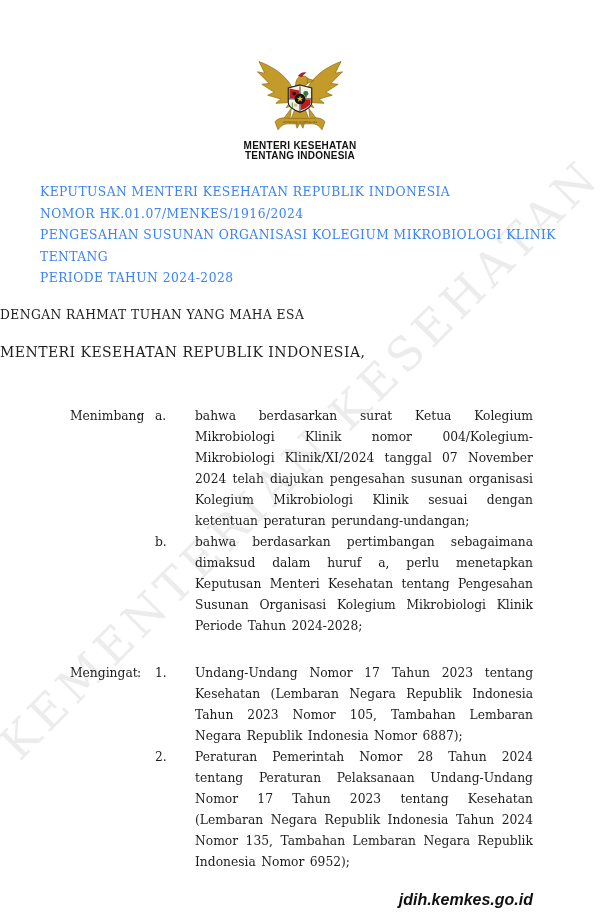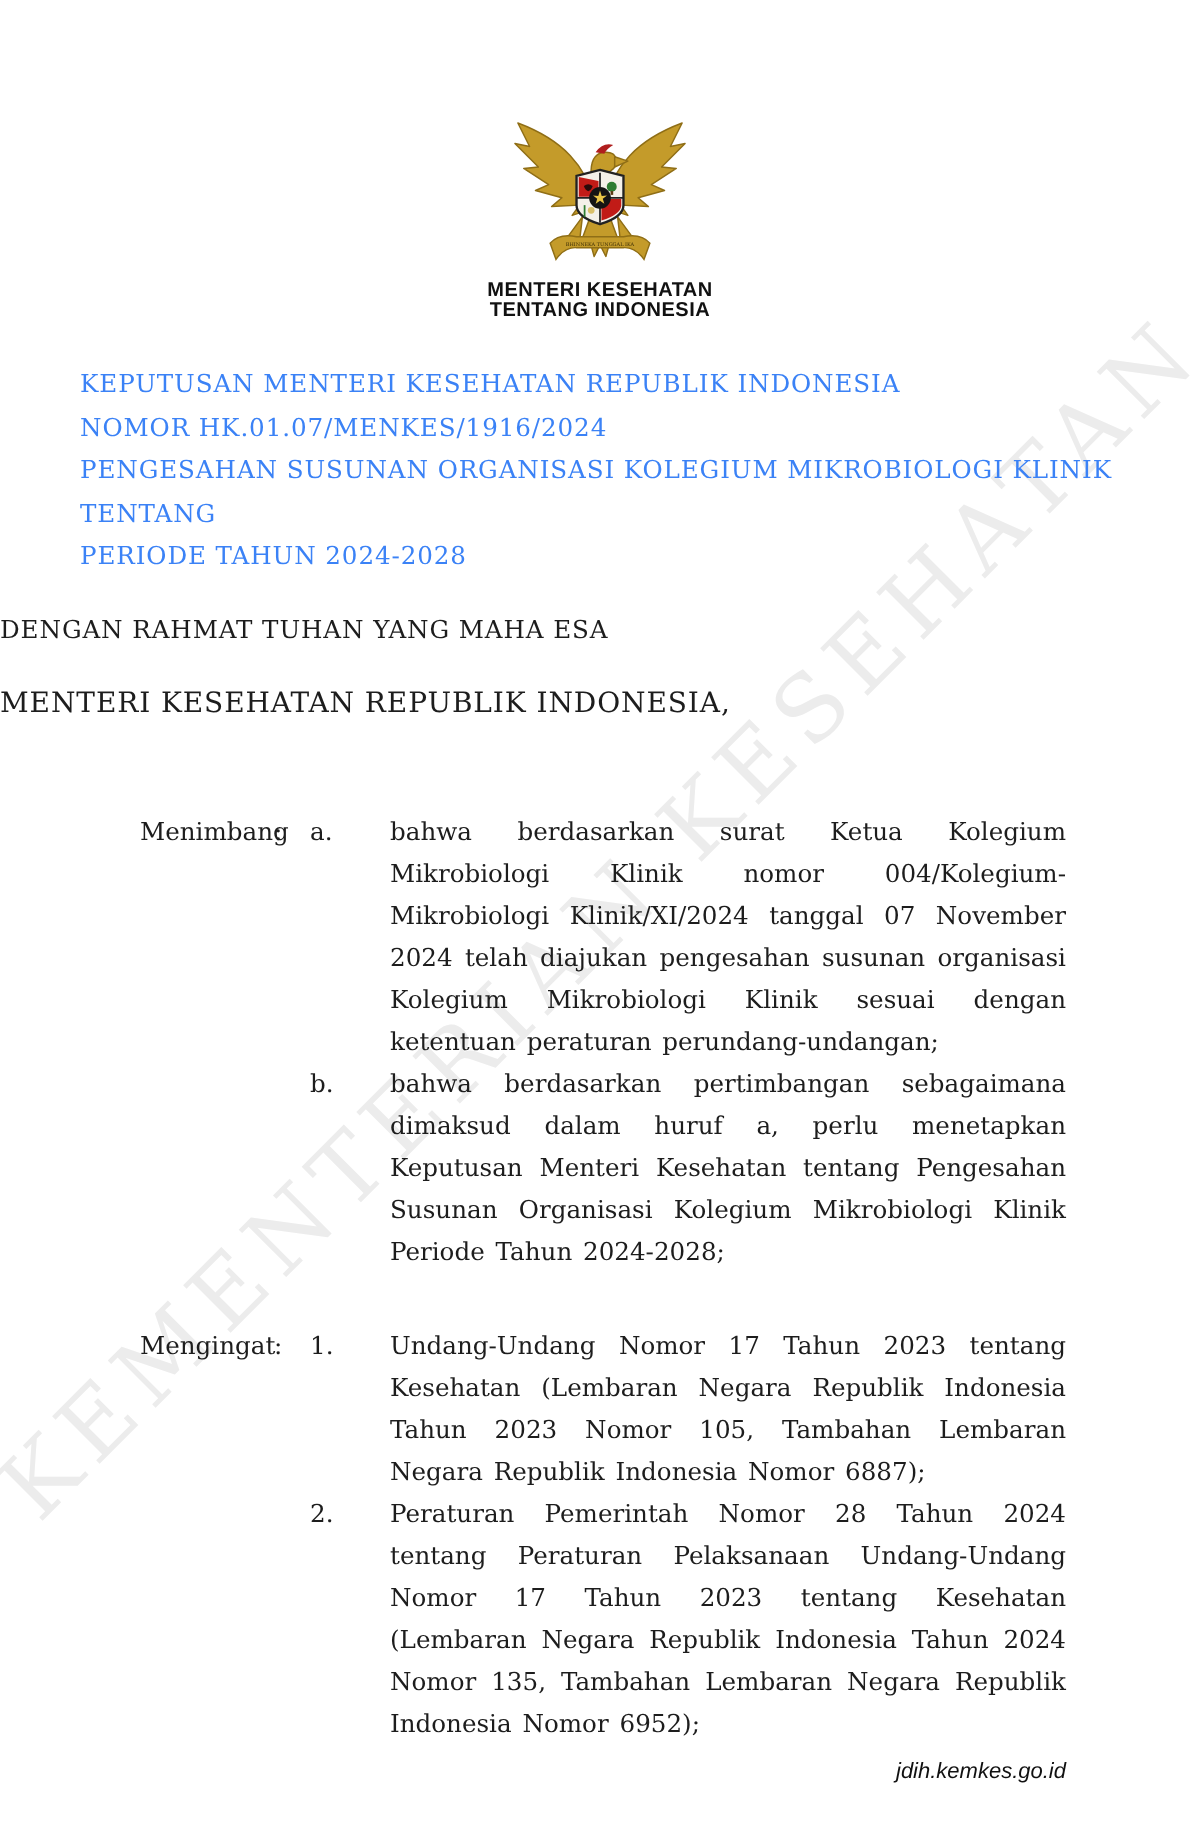--- a/index.html
+++ b/index.html
@@ -50,23 +50,23 @@
   .clause-items { display:block; }
   .clause-item { display:grid; grid-template-columns:40px 1fr; }
   .item-marker { font-size:12.3px; line-height:21px; }
   .item-text {
     font-size:12.3px; line-height:21px;
     text-align:justify; text-align-last:left;
     word-spacing:1.5px;
   }
   
   .site-footer {
-    position:absolute; right:67px; bottom:25px;
+    position:absolute; right:67px; bottom:8px;
     font-family:"Liberation Sans","DejaVu Sans",sans-serif;
-    font-weight:normal; font-style:italic; font-size:11px; color:#111;
+    font-weight:bold; font-style:italic; font-size:16px; color:#111;
   }
 </style>
 </head>
 <body>
 
 <div class="page">
 
   <div class="watermark">KEMENTERIAN KESEHATAN</div>
 
   <header class="letterhead">

